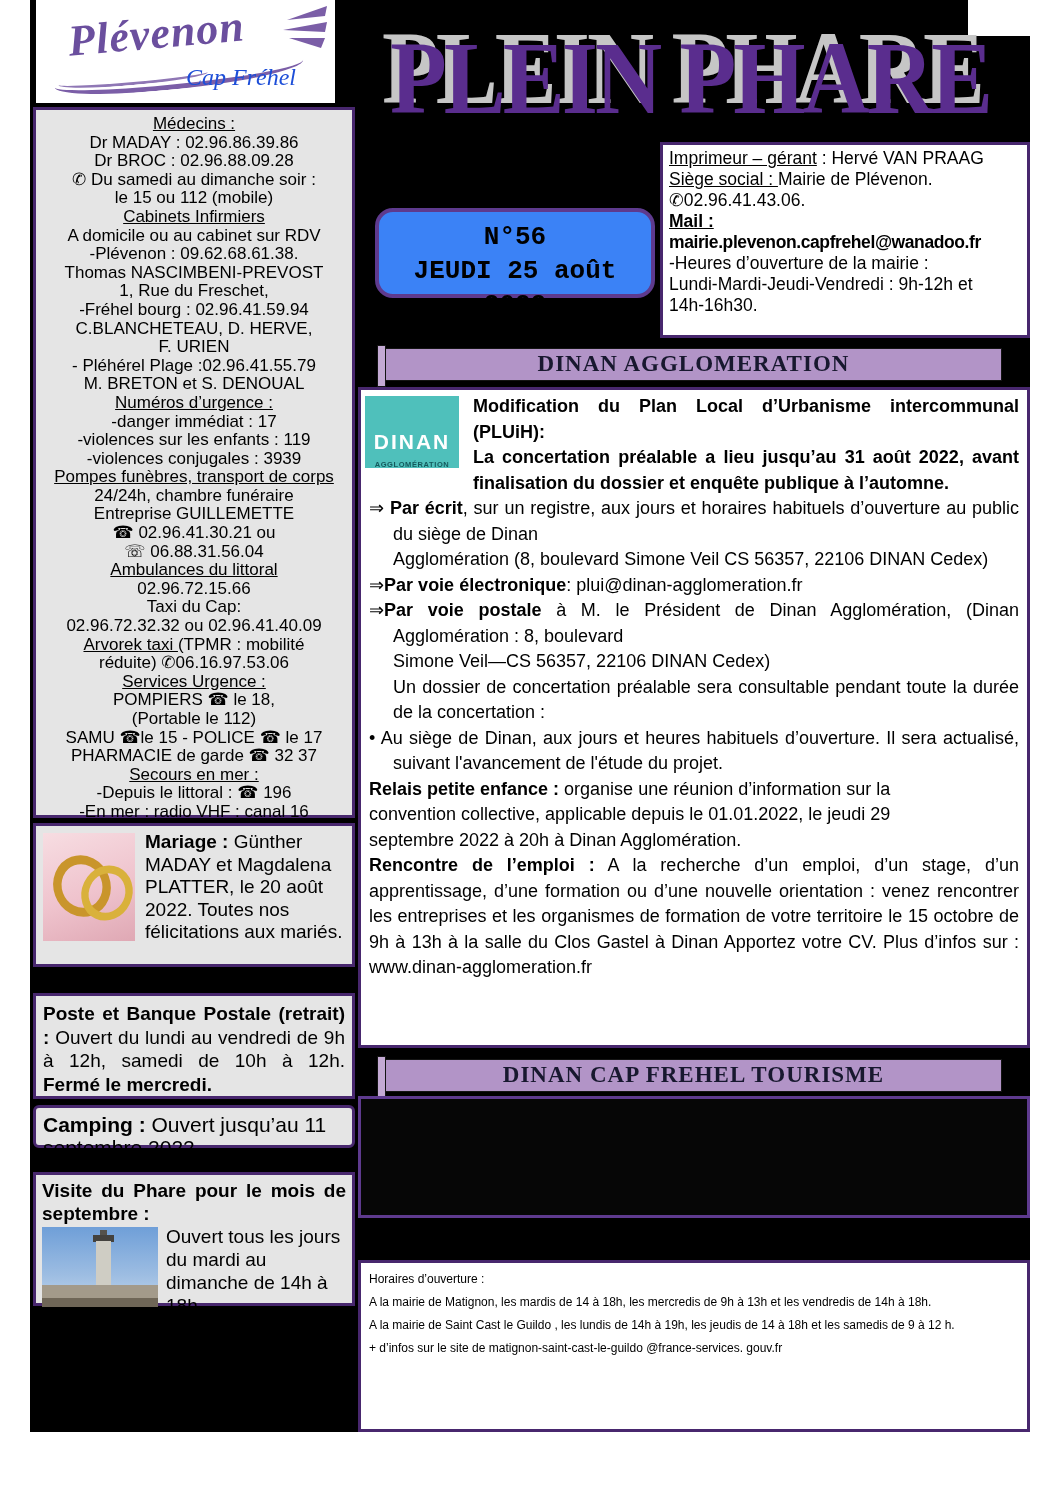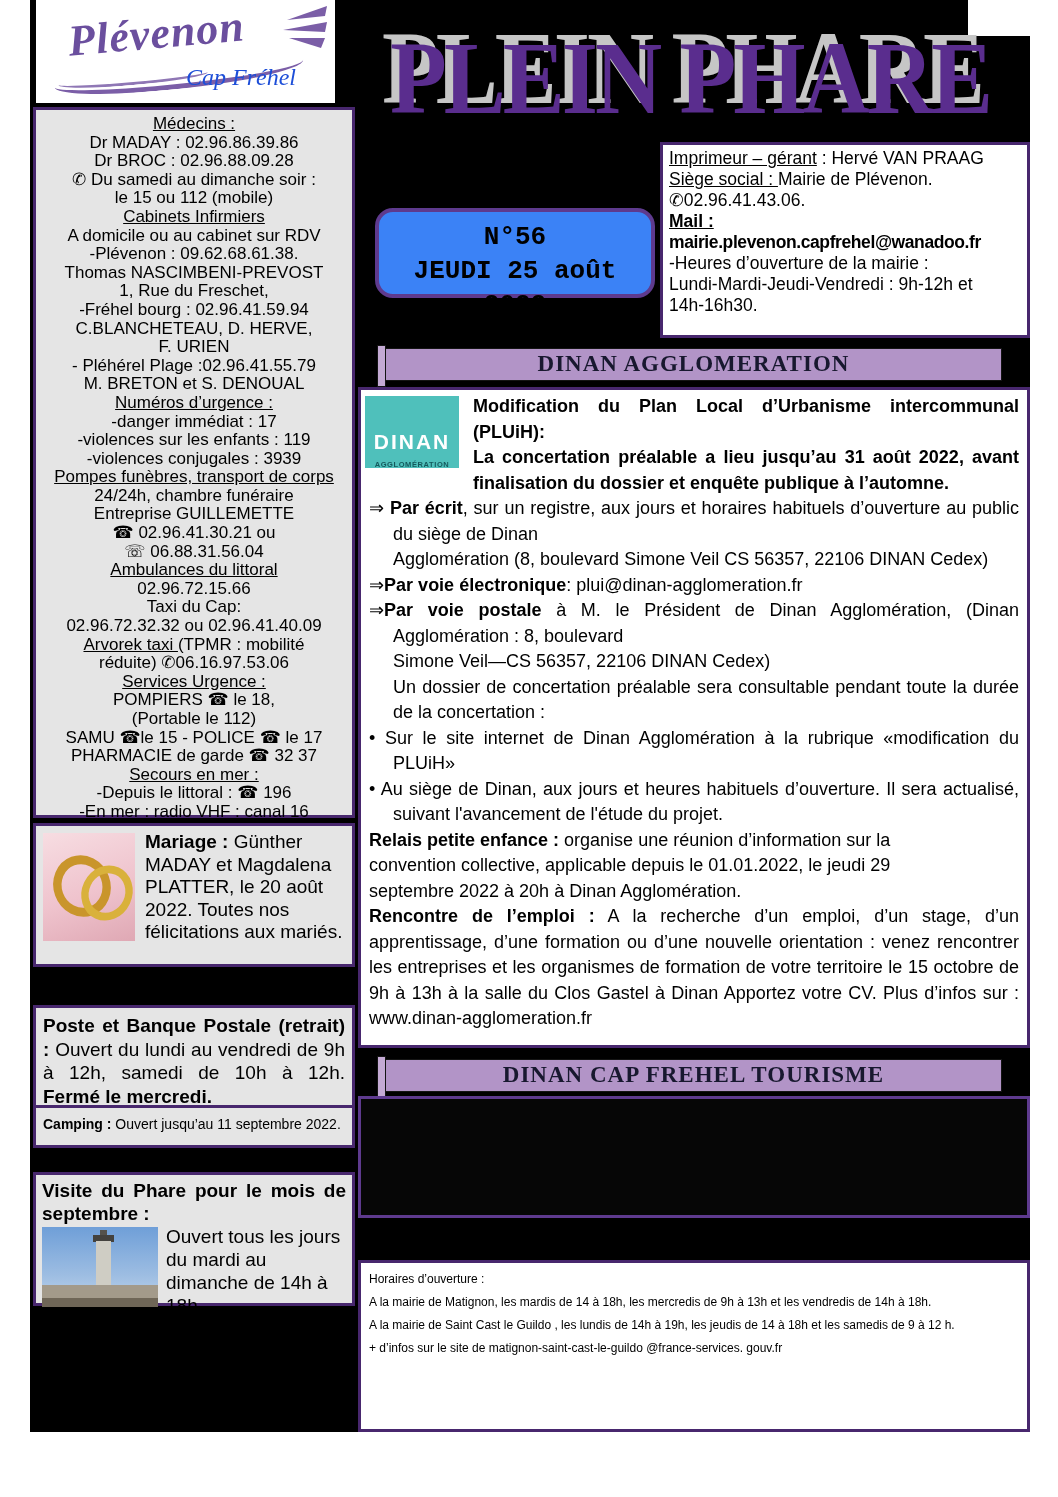--- a/index.html
+++ b/index.html
@@ -32,22 +32,22 @@
   .contacts{top:107px;height:711px;padding:5px 2px 0 2px;font-size:17px;line-height:18.6px;}
   .contacts .line{text-align:center;}
 
   .mariage{top:823px;height:144px;padding:5px;font-size:19px;line-height:22.5px;}
   .photo-rings{float:left;width:92px;height:108px;margin:2px 10px 2px 2px;position:relative;overflow:hidden;
       background:linear-gradient(160deg,#f7dde2,#efc3cd 55%,#dfa8b4);}
   .ring{position:absolute;border-radius:50%;}
   .ring1{width:44px;height:44px;left:8px;top:22px;border:9px solid #c9952b;transform:rotate(-20deg) scaleX(0.92);}
   .ring2{width:40px;height:40px;left:36px;top:32px;border:8px solid #d9b13b;transform:rotate(25deg) scaleX(0.9);}
 
-  .poste{top:993px;height:106px;padding:6px 7px;font-size:19px;line-height:23.5px;margin-top:12px;}
-  .camping{top:1105px;height:43px;padding:5px 7px;font-size:14px;line-height:23px;}
+  .poste{top:993px;height:106px;padding:6px 7px;font-size:19px;line-height:23.5px;}
+  .camping{top:1105px;height:43px;padding:5px 7px;font-size:21px;line-height:23px;border-radius:6px;}
   .phare{top:1172px;height:134px;padding:4px 6px;font-size:19px;line-height:23px;}
   .photo-lighthouse{float:left;width:116px;height:80px;margin:2px 8px 2px 0;position:relative;overflow:hidden;
       background:linear-gradient(#6f9fd8,#9dbde2 60%,#c3d7ec);}
   .lh-tower{position:absolute;left:54px;top:14px;width:15px;height:44px;background:#cfcdc4;}
   .lh-cap{position:absolute;left:51px;top:8px;width:21px;height:7px;background:#44423e;}
   .lh-tip{position:absolute;left:58px;top:3px;width:7px;height:6px;background:#55524c;}
   .lh-base{position:absolute;left:0;bottom:8px;width:116px;height:14px;background:#a39a8a;}
   .lh-rocks{position:absolute;left:0;bottom:0;width:116px;height:9px;background:#6f6657;}
 
   
@@ -210,21 +210,20 @@
       <div class="dinan-logo">
         <div class="word">DINAN</div>
         <div class="word-sub">AGGLOMÉRATION</div>
       </div>
       <div>
           <div class="line just"><span class="b">Modification du Plan Local d’Urbanisme intercommunal (PLUiH):</span></div>
           <div class="line just"><span class="b">La concertation préalable a lieu jusqu’au 31 août 2022, avant finalisation du dossier et enquête publique à l’automne.</span></div>
           <div class="line just hang clear"><span>⇒ </span><span class="b">Par  écrit</span><span>, sur un registre, aux jours et horaires habituels d’ouverture au public du siège de Dinan</span><br><span>Agglomération (8, boulevard Simone Veil CS 56357, 22106 DINAN Cedex)</span></div>
           <div class="line just hang"><span>⇒</span><span class="b">Par voie électronique</span><span>: plui@dinan-agglomeration.fr</span></div>
           <div class="line just hang"><span>⇒</span><span class="b">Par voie postale</span><span> à M. le Président de Dinan Agglomération, (Dinan Agglomération : 8, boulevard</span><br><span>Simone Veil—CS 56357, 22106 DINAN Cedex)</span><br><span>Un dossier de concertation préalable sera consultable pendant toute la durée de la concertation :</span></div>
-          <div class="line just hang"><span>• </span><span>Sur le site internet de Dinan Agglomération à la rubrique «modification du PLUiH»</span></div>
           <div class="line just hang"><span>• </span><span>Au siège de Dinan, aux jours et heures habituels d’ouverture. Il  sera actualisé, suivant l'avancement de l'étude du projet.</span></div>
           <div class="line just"><span class="b">Relais petite enfance :</span><span> organise une réunion d’information sur la</span><br><span>convention collective, applicable depuis le 01.01.2022, le jeudi 29</span><br><span>septembre 2022 à 20h à Dinan Agglomération.</span></div>
           <div class="line just"><span class="b">Rencontre de l’emploi :</span><span> A la recherche d’un emploi, d’un stage, d’un apprentissage, d’une formation ou d’une nouvelle orientation : venez rencontrer les entreprises et les organismes de formation de votre territoire le 15 octobre  de 9h à 13h à la salle du Clos Gastel à Dinan Apportez votre CV. Plus d’infos sur : www.dinan-agglomeration.fr</span></div>
         </div>
     </div>
 
     <div class="banner banner-2">
       <span class="tab"></span>
       <span>DINAN CAP FREHEL TOURISME</span>
     </div>

